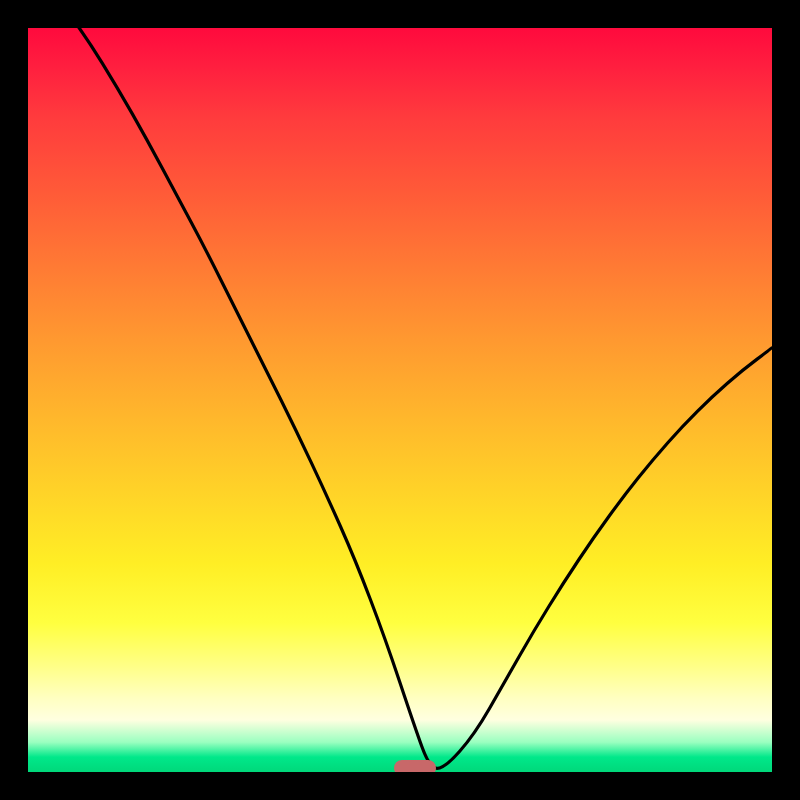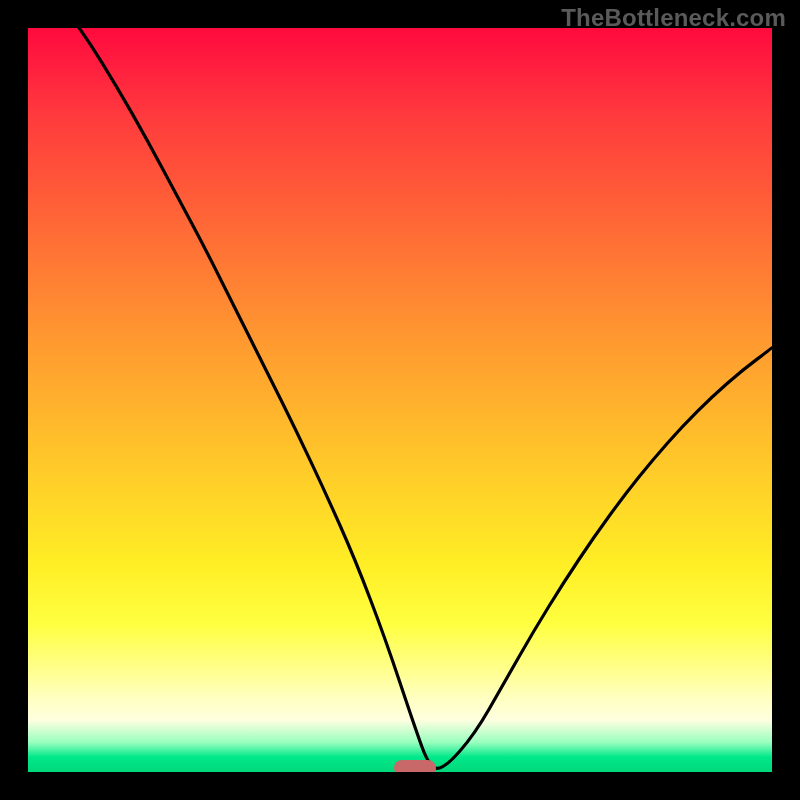--- a/index.html
+++ b/index.html
@@ -71,21 +71,20 @@
     border-radius: 10px;
     background: #c86869;
     z-index: 10;
   }
 </style>
 </head>
 <body>
 
 <div class="frame">
 
-  <div class="watermark">TheBottleneck.com</div>
 
   <div class="plot-area">
     <div class="gradient"></div>
 
     <svg class="curve" viewBox="0 0 744 744" preserveAspectRatio="none">
       <path id="curve-path" d="M 0.0 -59.5 Q 29.8 -29.8 44.6 -9.3 Q 59.5 11.2 74.4 35.3 Q 89.3 59.5 104.2 85.6 Q 119.0 111.6 133.9 139.5 Q 148.8 167.4 163.7 195.3 Q 178.6 223.2 193.4 253.0 Q 208.3 282.7 223.2 312.5 Q 238.1 342.2 253.0 372.0 Q 267.8 401.8 282.7 433.4 Q 297.6 465.0 312.5 498.5 Q 327.4 532.0 342.2 571.0 Q 357.1 610.1 372.0 654.7 Q 386.9 699.4 394.3 719.8 Q 401.8 740.3 409.2 740.3 Q 416.6 740.3 431.5 723.5 Q 446.4 706.8 461.3 680.8 Q 476.2 654.7 491.0 628.7 Q 505.9 602.6 520.8 578.5 Q 535.7 554.3 550.6 532.0 Q 565.4 509.6 580.3 489.2 Q 595.2 468.7 610.1 450.1 Q 625.0 431.5 639.8 414.8 Q 654.7 398.0 669.6 383.2 Q 684.5 368.3 699.4 355.3 Q 714.2 342.2 729.1 331.1 T 744.0 319.9" fill="none" stroke="#000" stroke-width="3.2" stroke-linecap="round" stroke-linejoin="round"></path>
     </svg>
 
     <div id="marker" class="marker" style="width: 41.664px; left: 366.048px; bottom: -4px;"></div>
   </div>

